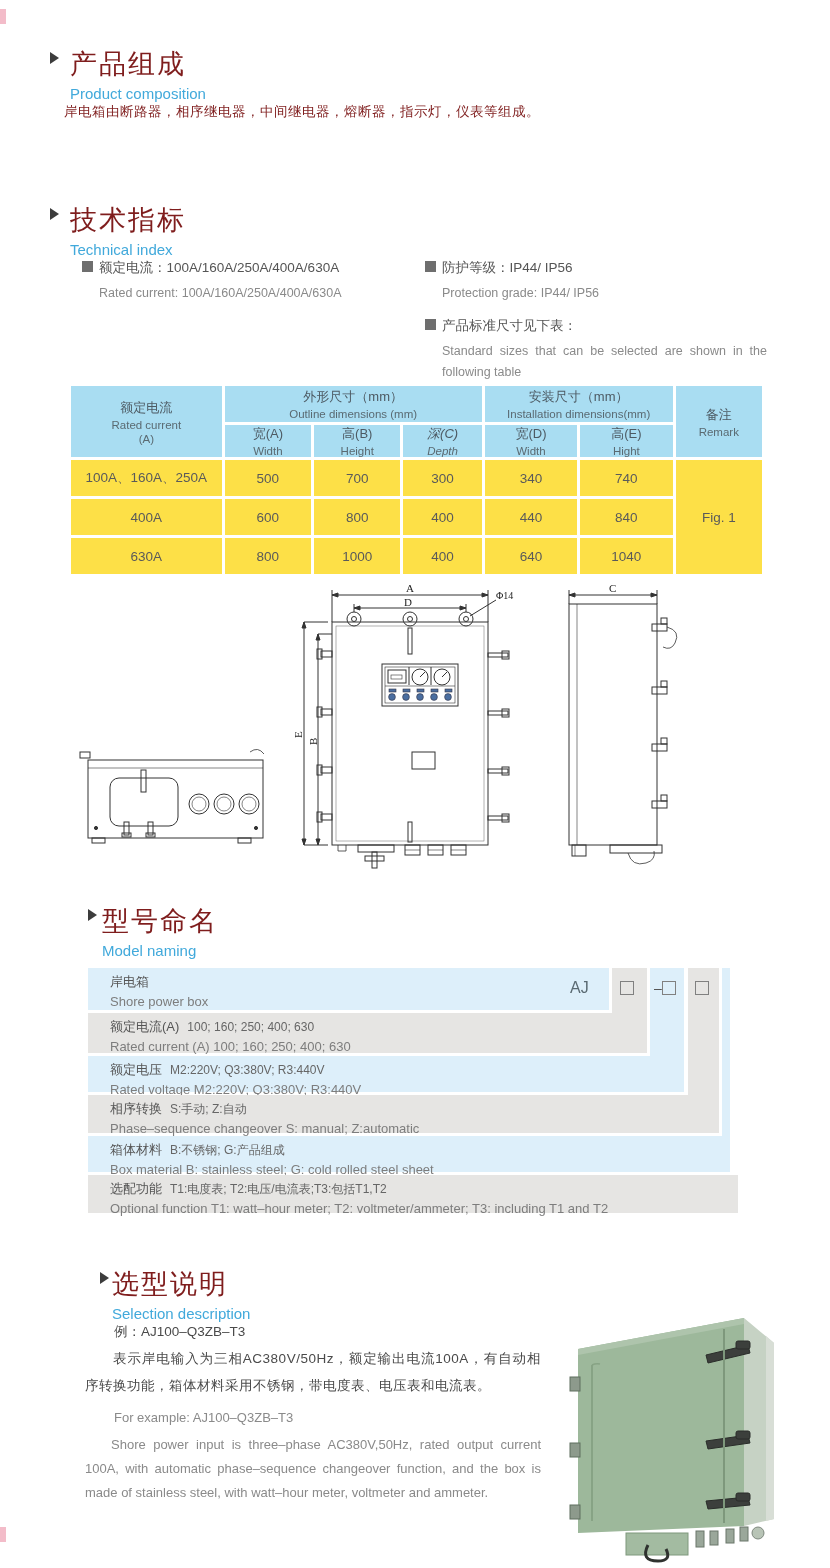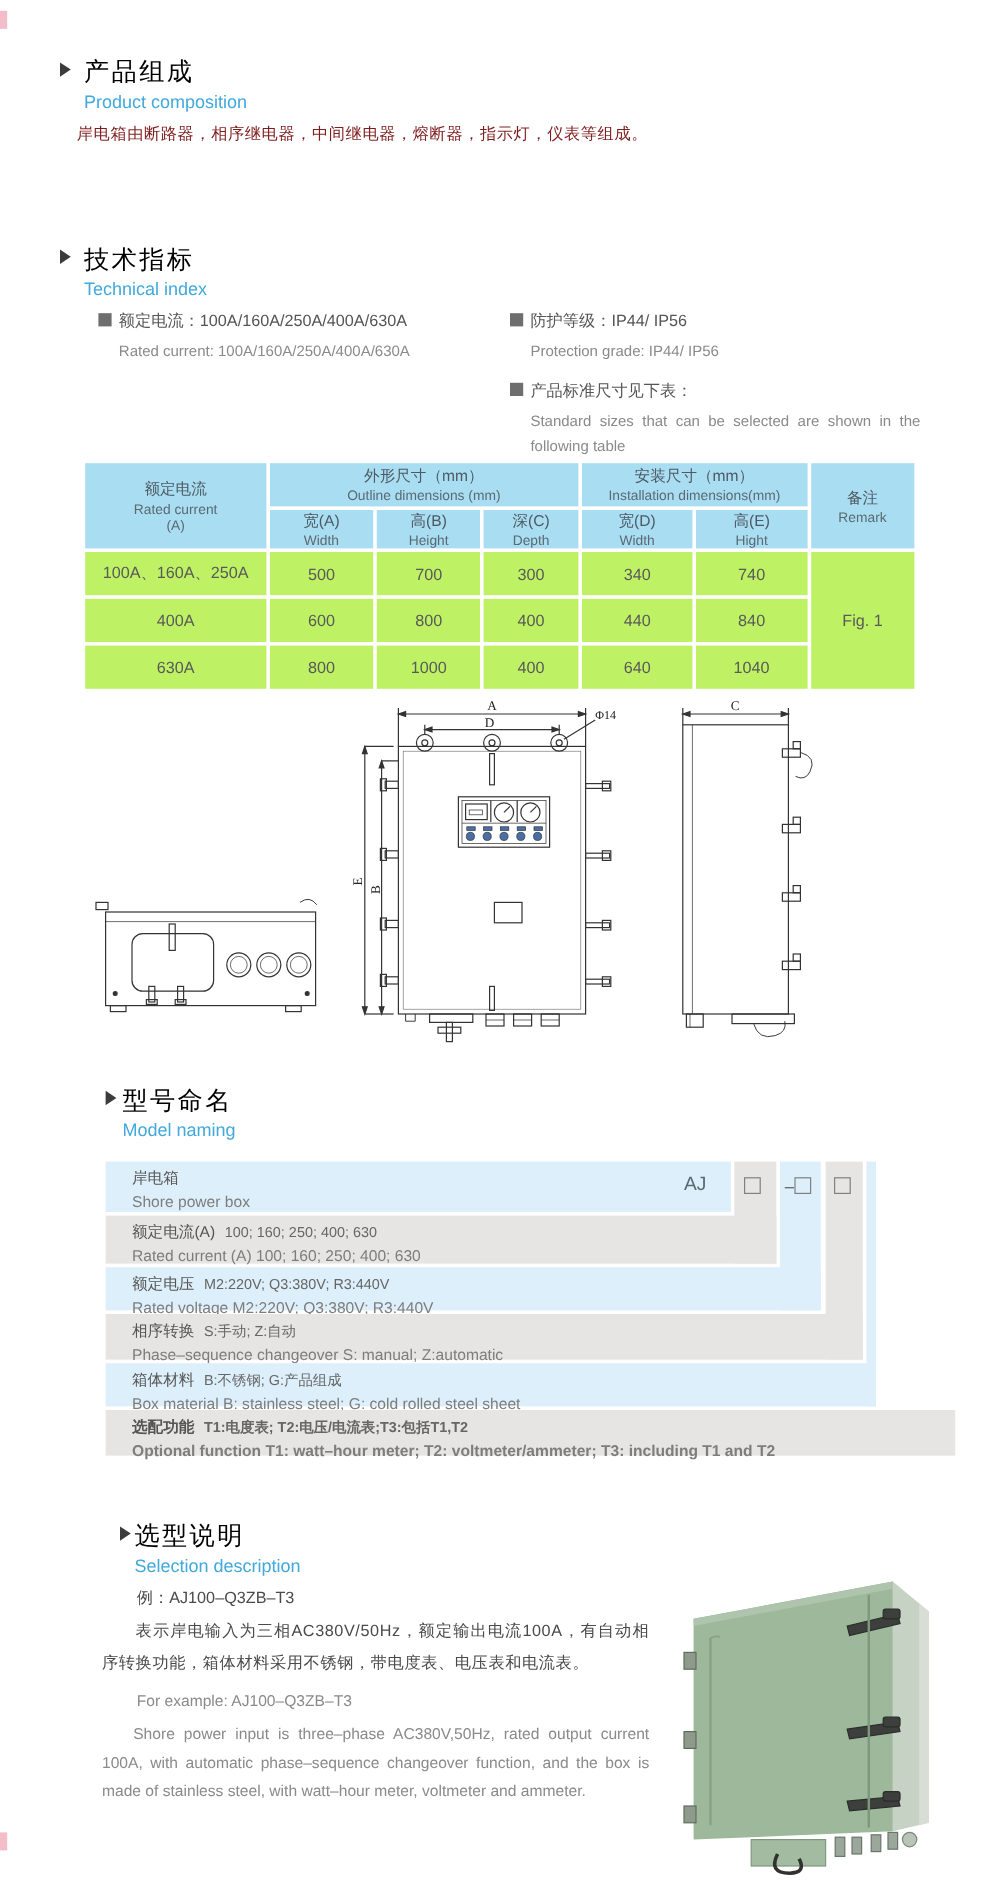--- a/index.html
+++ b/index.html
@@ -5,39 +5,39 @@
   * { margin:0; padding:0; box-sizing:border-box; }
   body { background:#ffffff; font-family:"Liberation Sans","DejaVu Sans",sans-serif; }
   #page { position:relative; width:830px; height:1568px; background:#ffffff; overflow:hidden; }
 
   .edge-mark { position:absolute; left:0; width:6px; height:15px; background:#f3bcc9; }
 
   
   .sec-head { position:absolute; }
   .sec-head .arrow { position:absolute; left:0; top:6px; width:0; height:0;
     border-left:9px solid #3c3c3c; border-top:6px solid transparent; border-bottom:6px solid transparent; }
-  .sec-head .cn { margin-left:20px; font-size:21px; color:#000000; letter-spacing:2px; font-weight:500;font-family:Liberation Serif, serif; }
+  .sec-head .cn { margin-left:20px; font-size:27px; color:#7f1d1d; letter-spacing:2px; font-weight:500;font-family:Liberation Serif, serif; }
   .sec-head .en { margin-left:20px; margin-top:3px; font-size:15px; color:#41a9db; }
 
   .para-cn { position:absolute; font-size:13.5px; color:#7f1d1d; letter-spacing:0.5px; }
   .para-en { position:absolute; font-size:13px; color:#8a8a8a; }
 
   
   .spec-col { position:absolute; width:345px; }
   .spec-item { margin-bottom:13px; }
   .spec-cn { font-size:13.5px; color:#555; }
   .spec-cn .sq { display:inline-block; width:11px; height:11px; background:#6e6e6e; margin-right:6px; }
   .spec-en { font-size:12.5px; color:#8a8a8a; margin-left:17px; margin-top:6px; line-height:21px; text-align:justify; }
 
   
   table.dims { position:absolute; left:68px; top:383px; width:697px; border-collapse:separate; border-spacing:3px; }
   table.dims td, table.dims th { text-align:center; vertical-align:middle; font-weight:normal; }
   .th-main { background:#a9ddf2; color:#4d5a63; font-size:13px; }
   .th-main .sub { font-size:11.5px; color:#5a6a72; margin-top:2px; }
-  .td-body { background:#bef264; color:#5a5a5a; font-size:13.5px; height:36px; }
+  .td-body { background:#fde047; color:#5a5a5a; font-size:13.5px; height:36px; }
   .hrow1 th { height:36px; } .hrow2 th { height:30px; }
 
   
   #drawings { position:absolute; left:72px; top:582px; }
   #drawings text { font-family:"Liberation Serif","DejaVu Serif",serif; fill:#222; }
 
   
   #naming { position:absolute; left:88px; top:968px; width:660px; height:245px; }
   .nrow { position:absolute; left:0; padding:5px 0 0 22px; }
   .nrow .cnl { font-size:13px; color:#555; }
@@ -119,21 +119,21 @@
     </tr>
     <tr class="hrow2">
       <th class="th-main" style="width:86px;">
             <div>宽(A)</div>
             <div class="sub">Width</div>
           </th>
       <th class="th-main" style="width:86px;">
             <div>高(B)</div>
             <div class="sub">Height</div>
           </th>
-      <th class="th-main" style="width:78px;">
+      <th class="th-main" style="width:78px;font-style:italic;">
             <div>深(C)</div>
             <div class="sub">Depth</div>
           </th>
       <th class="th-main" style="width:92px;">
             <div>宽(D)</div>
             <div class="sub">Width</div>
           </th>
       <th class="th-main" style="width:92px;">
             <div>高(E)</div>
             <div class="sub">Hight</div>
@@ -353,21 +353,21 @@
       <div class="enl">Rated voltage  M2:220V;  Q3:380V;  R3:440V</div>
     </div>
     <div class="nrow gray" style="top:127px; width:631px; height:38px;">
       <div class="cnl"><span>相序转换</span><span class="val">S:手动; Z:自动</span></div>
       <div class="enl">Phase–sequence changeover  S: manual;  Z:automatic</div>
     </div>
     <div class="nrow blue" style="top:168px; width:642px; height:36px;">
       <div class="cnl"><span>箱体材料</span><span class="val">B:不锈钢;  G:产品组成</span></div>
       <div class="enl">Box material   B: stainless steel; G: cold rolled steel sheet</div>
     </div>
-    <div class="nrow gray" style="top:207px; width:708px; height:38px;font-weight:bold;">
+    <div class="nrow gray" style="top:207px; width:650px; height:38px;">
       <div class="cnl"><span>选配功能</span><span class="val">T1:电度表;  T2:电压/电流表;T3:包括T1,T2</span></div>
       <div class="enl">Optional function  T1: watt–hour meter; T2: voltmeter/ammeter; T3: including T1 and T2</div>
     </div>
 
     <div id="aj-label" style="left:482px; top:11px;">AJ</div>
     <div class="code-box" style="left:532px; top:13px;"></div>
     <div class="code-dash" style="left:566px; top:12px;">–</div>
     <div class="code-box" style="left:574px; top:13px;"></div>
     <div class="code-box" style="left:607px; top:13px;"></div>
   </div>

